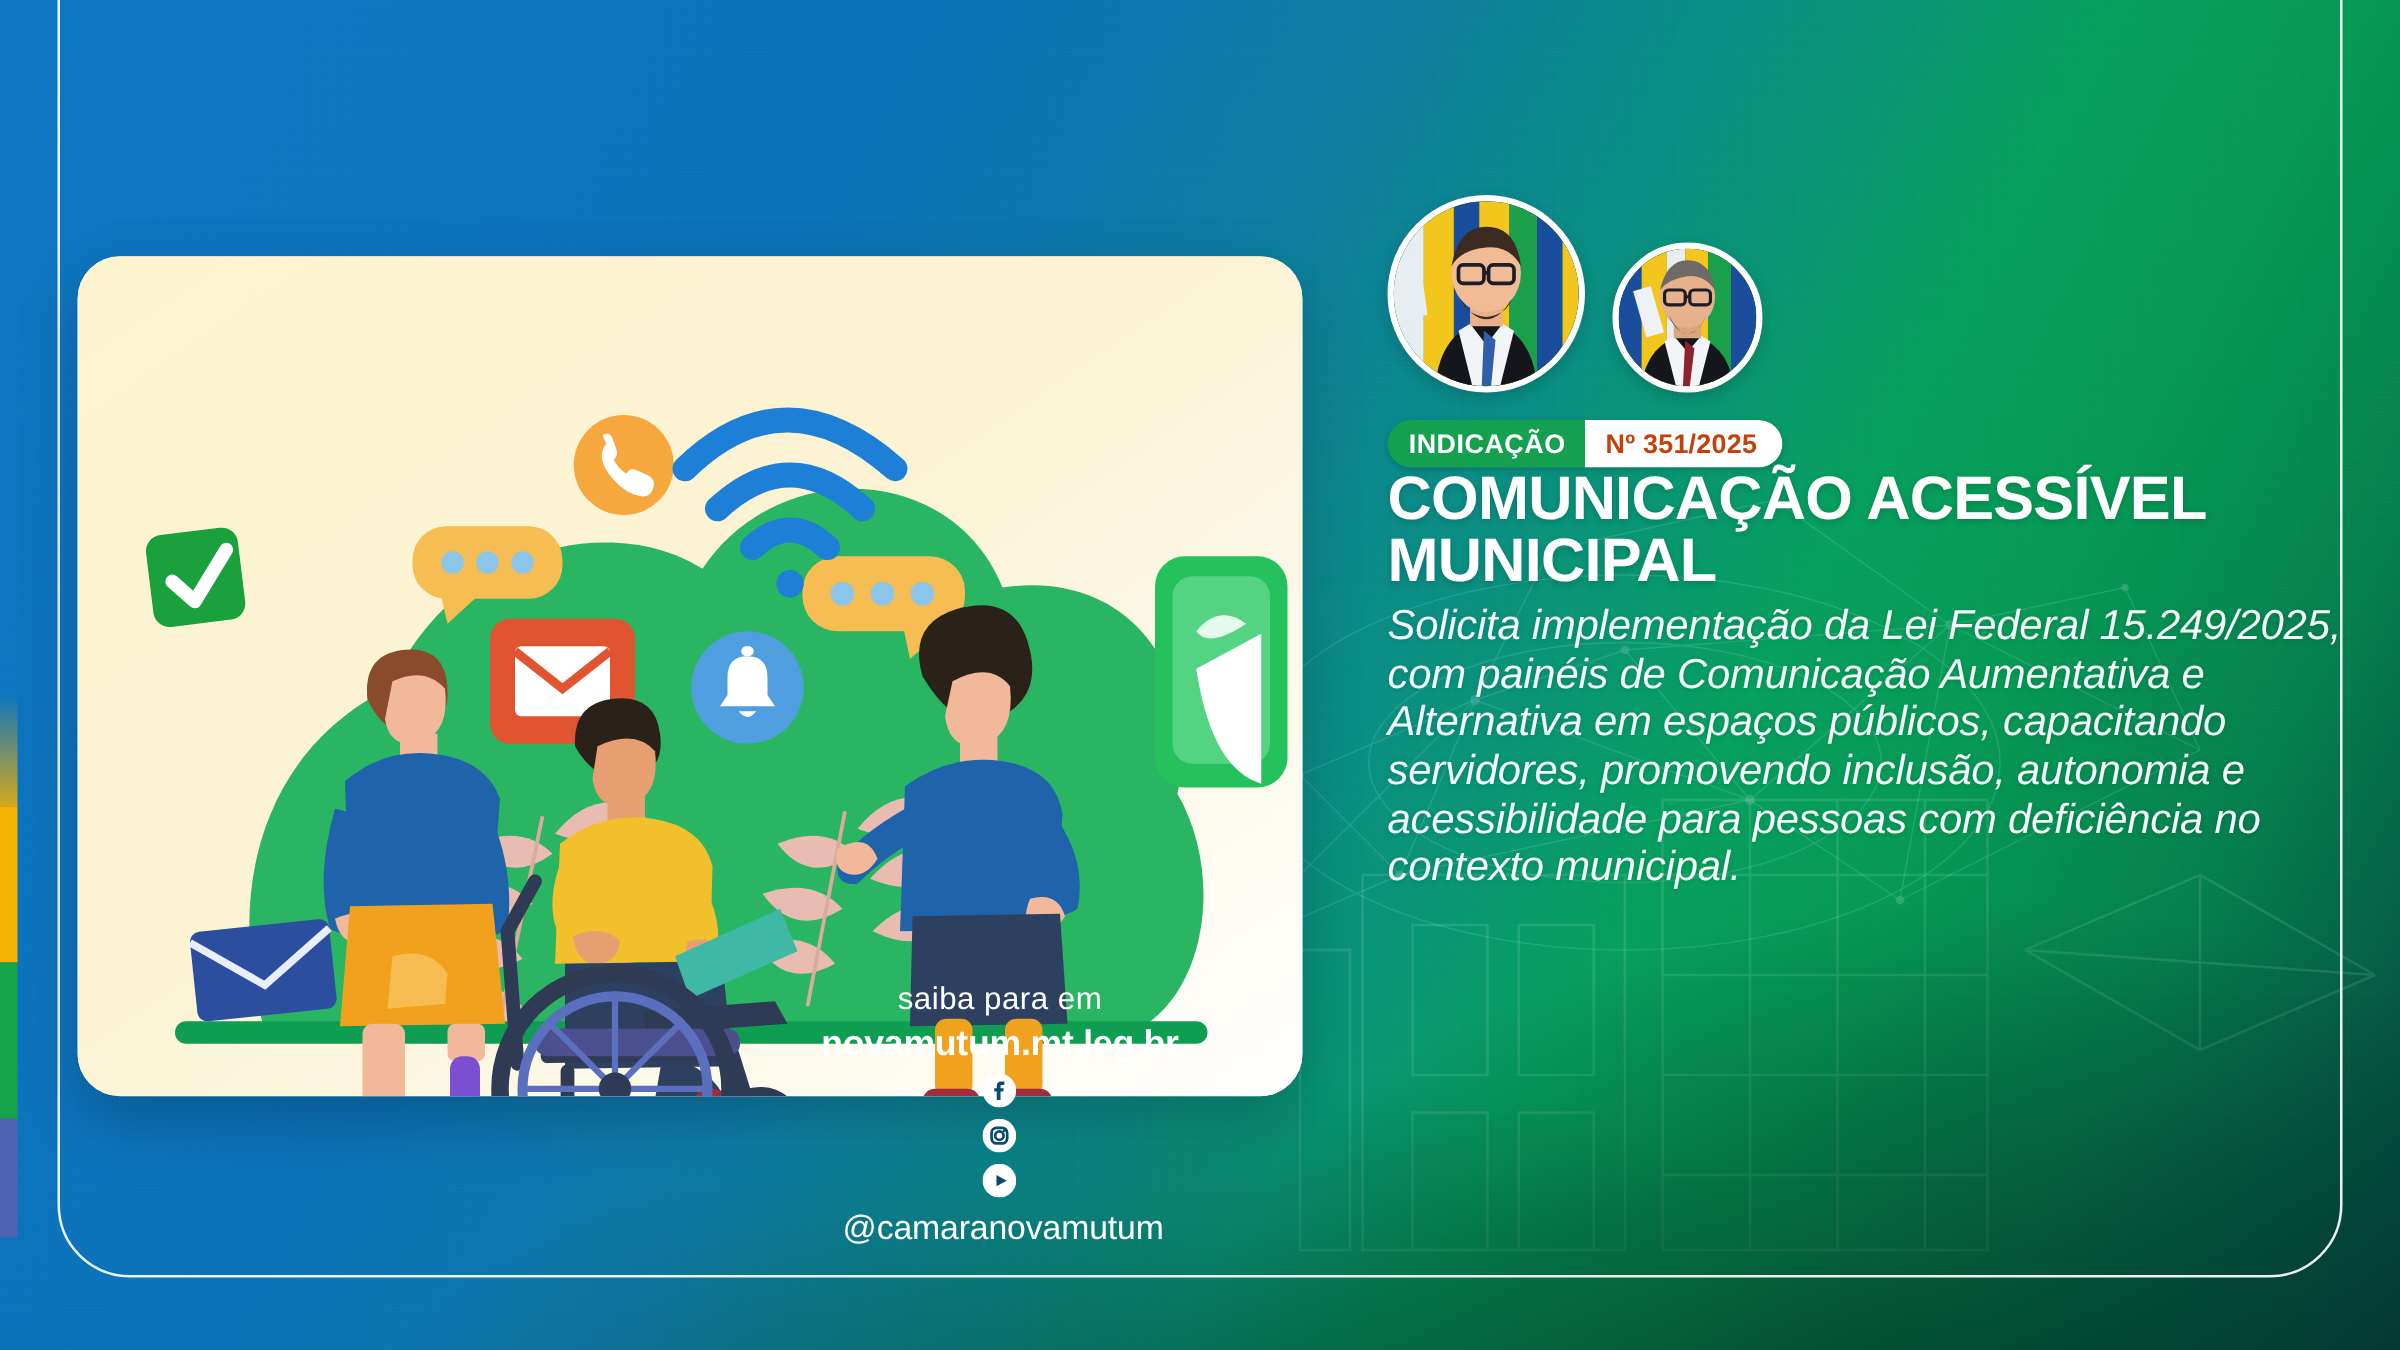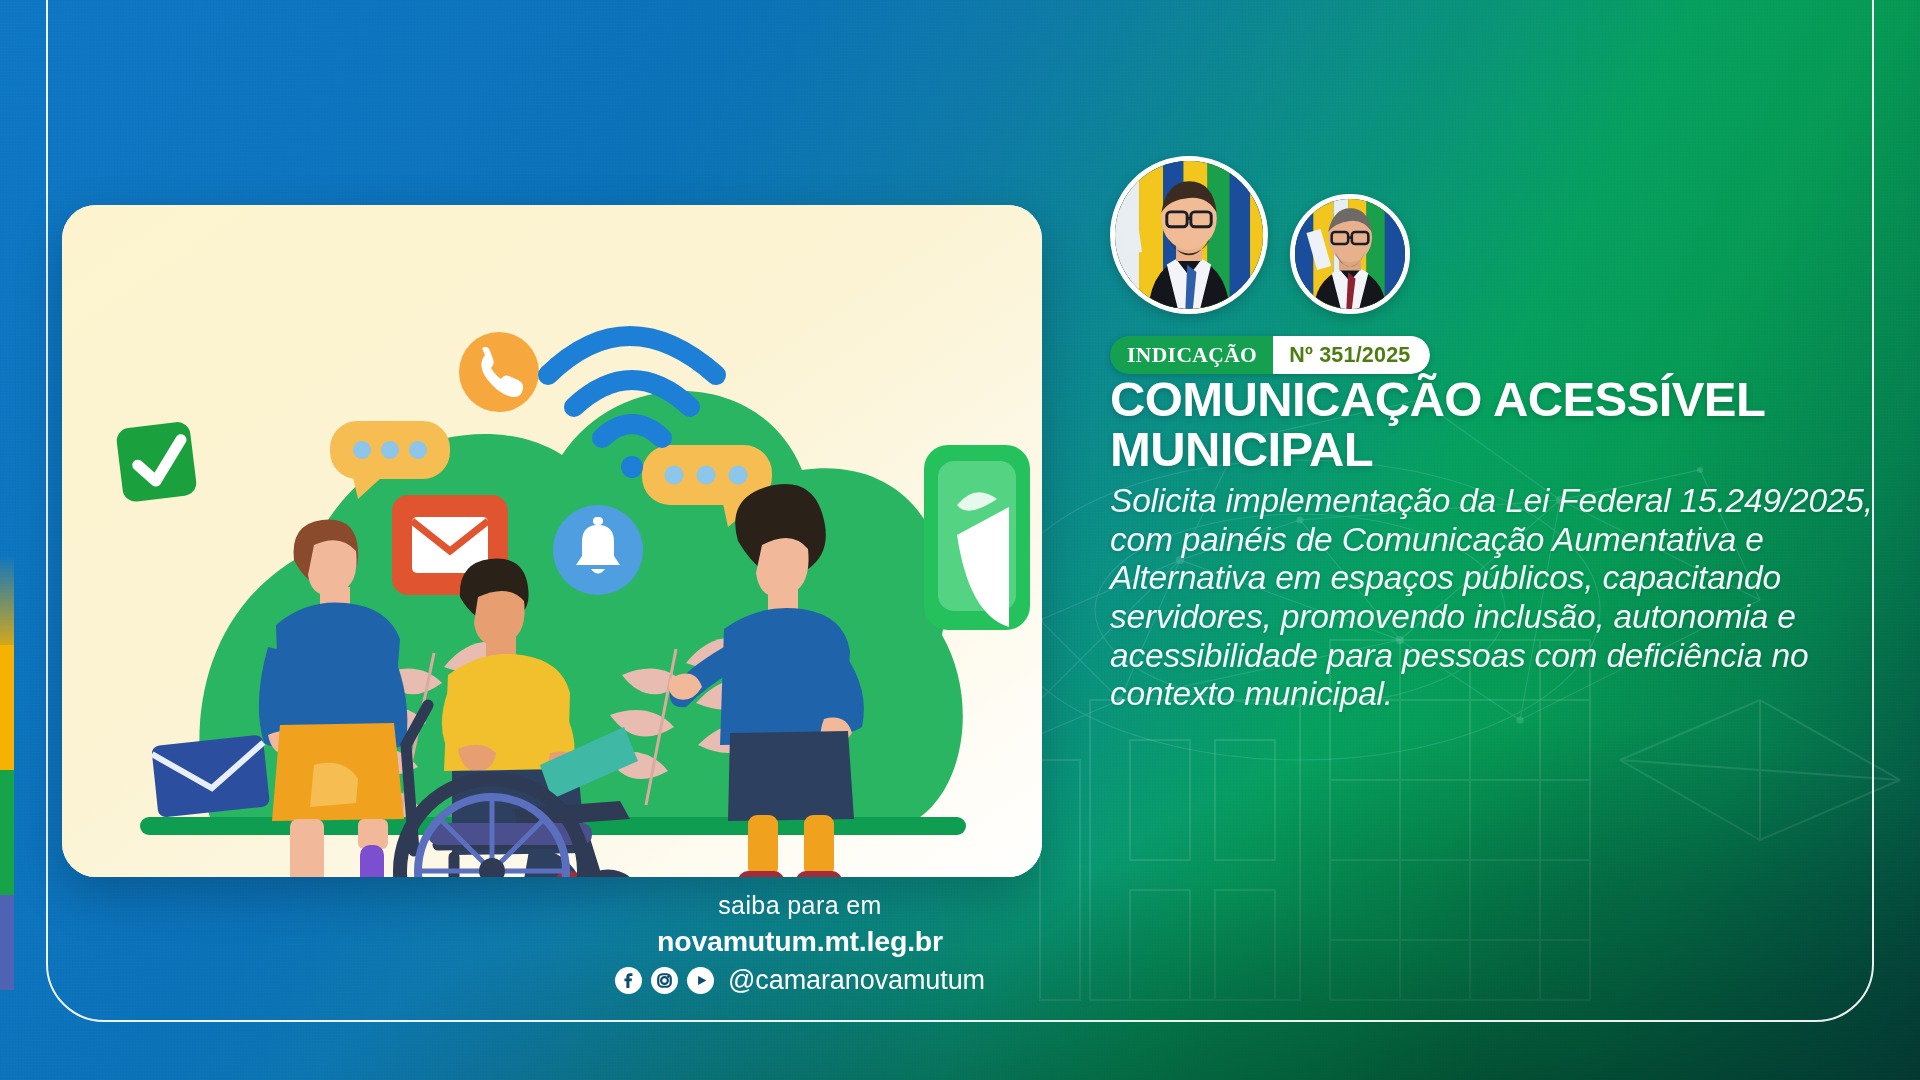--- a/index.html
+++ b/index.html
@@ -102,25 +102,24 @@
   }
   #badge-kind {
     background:#15a04f;
     color:#ffffff;
     font-weight:bold;
     font-size:21.5px;
     letter-spacing:.4px;
     display:flex; align-items:center;
     padding:0 16px 0 17px;
     border-radius:999px 6px 6px 999px;
-    font-family:Liberation Serif, serif;
   }
   #badge-number {
     background:#ffffff;
-    color:#4d7c0f;
+    color:#c2410c;
     font-weight:bold;
     font-size:21.5px;
     letter-spacing:.2px;
     display:flex; align-items:center;
     padding:0 20px 0 16px;
     border-radius:6px 999px 999px 6px;
   }
 
   #title {
     margin-top:0;
@@ -146,21 +145,21 @@
   
   #footer {
     position:absolute;
     left:0; right:0; bottom:82px;
     text-align:center;
     color:#ffffff;
   }
   #footer-inner { display:inline-block; transform:translateX(-160px); }
   #footer-kicker { font-size:25px; letter-spacing:.4px; line-height:1.15; }
   #footer-site { font-size:28.5px; font-weight:bold; letter-spacing:-.2px; margin-top:5px; line-height:1.15; }
-  #footer-social { display:flex; align-items:center; justify-content:space-between; gap:9px; margin-top:7px; }
+  #footer-social { display:flex; align-items:center; justify-content:space-between; gap:9px; margin-top:7px;flex-direction:column; }
   .soc { width:27px; height:27px; flex:0 0 auto; }
   #footer-handle { font-size:27px; letter-spacing:-.1px; margin-left:5px; }
 </style>
 </head>
 <body>
 
 <div id="bg"></div>
 <div id="bg-noise"></div>
 
 <svg id="bg-wire" viewBox="0 0 1920 1080" preserveAspectRatio="none">

